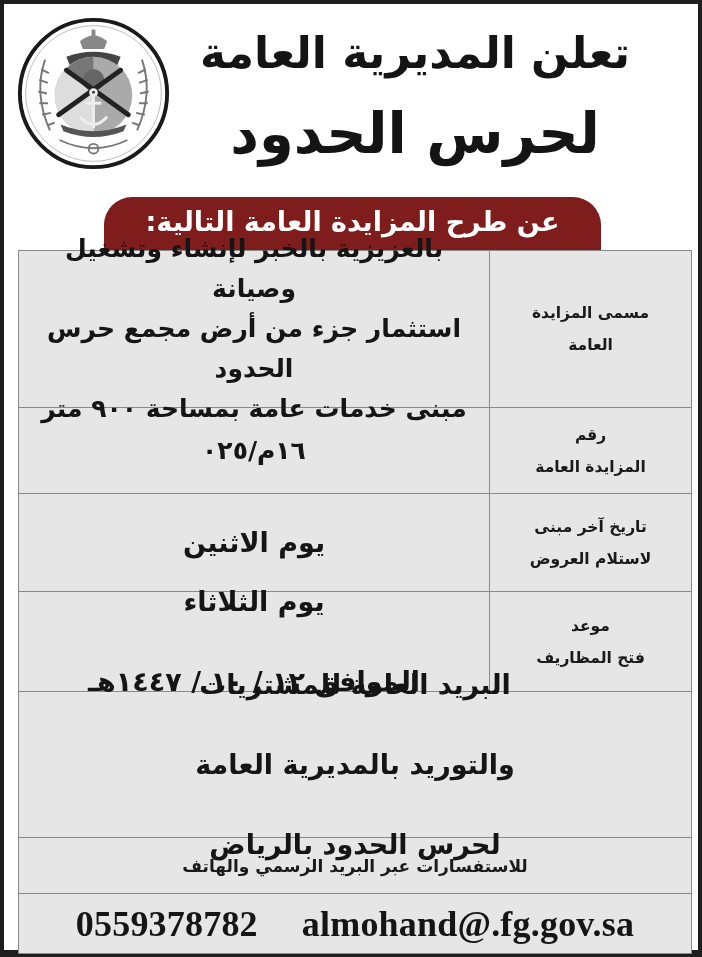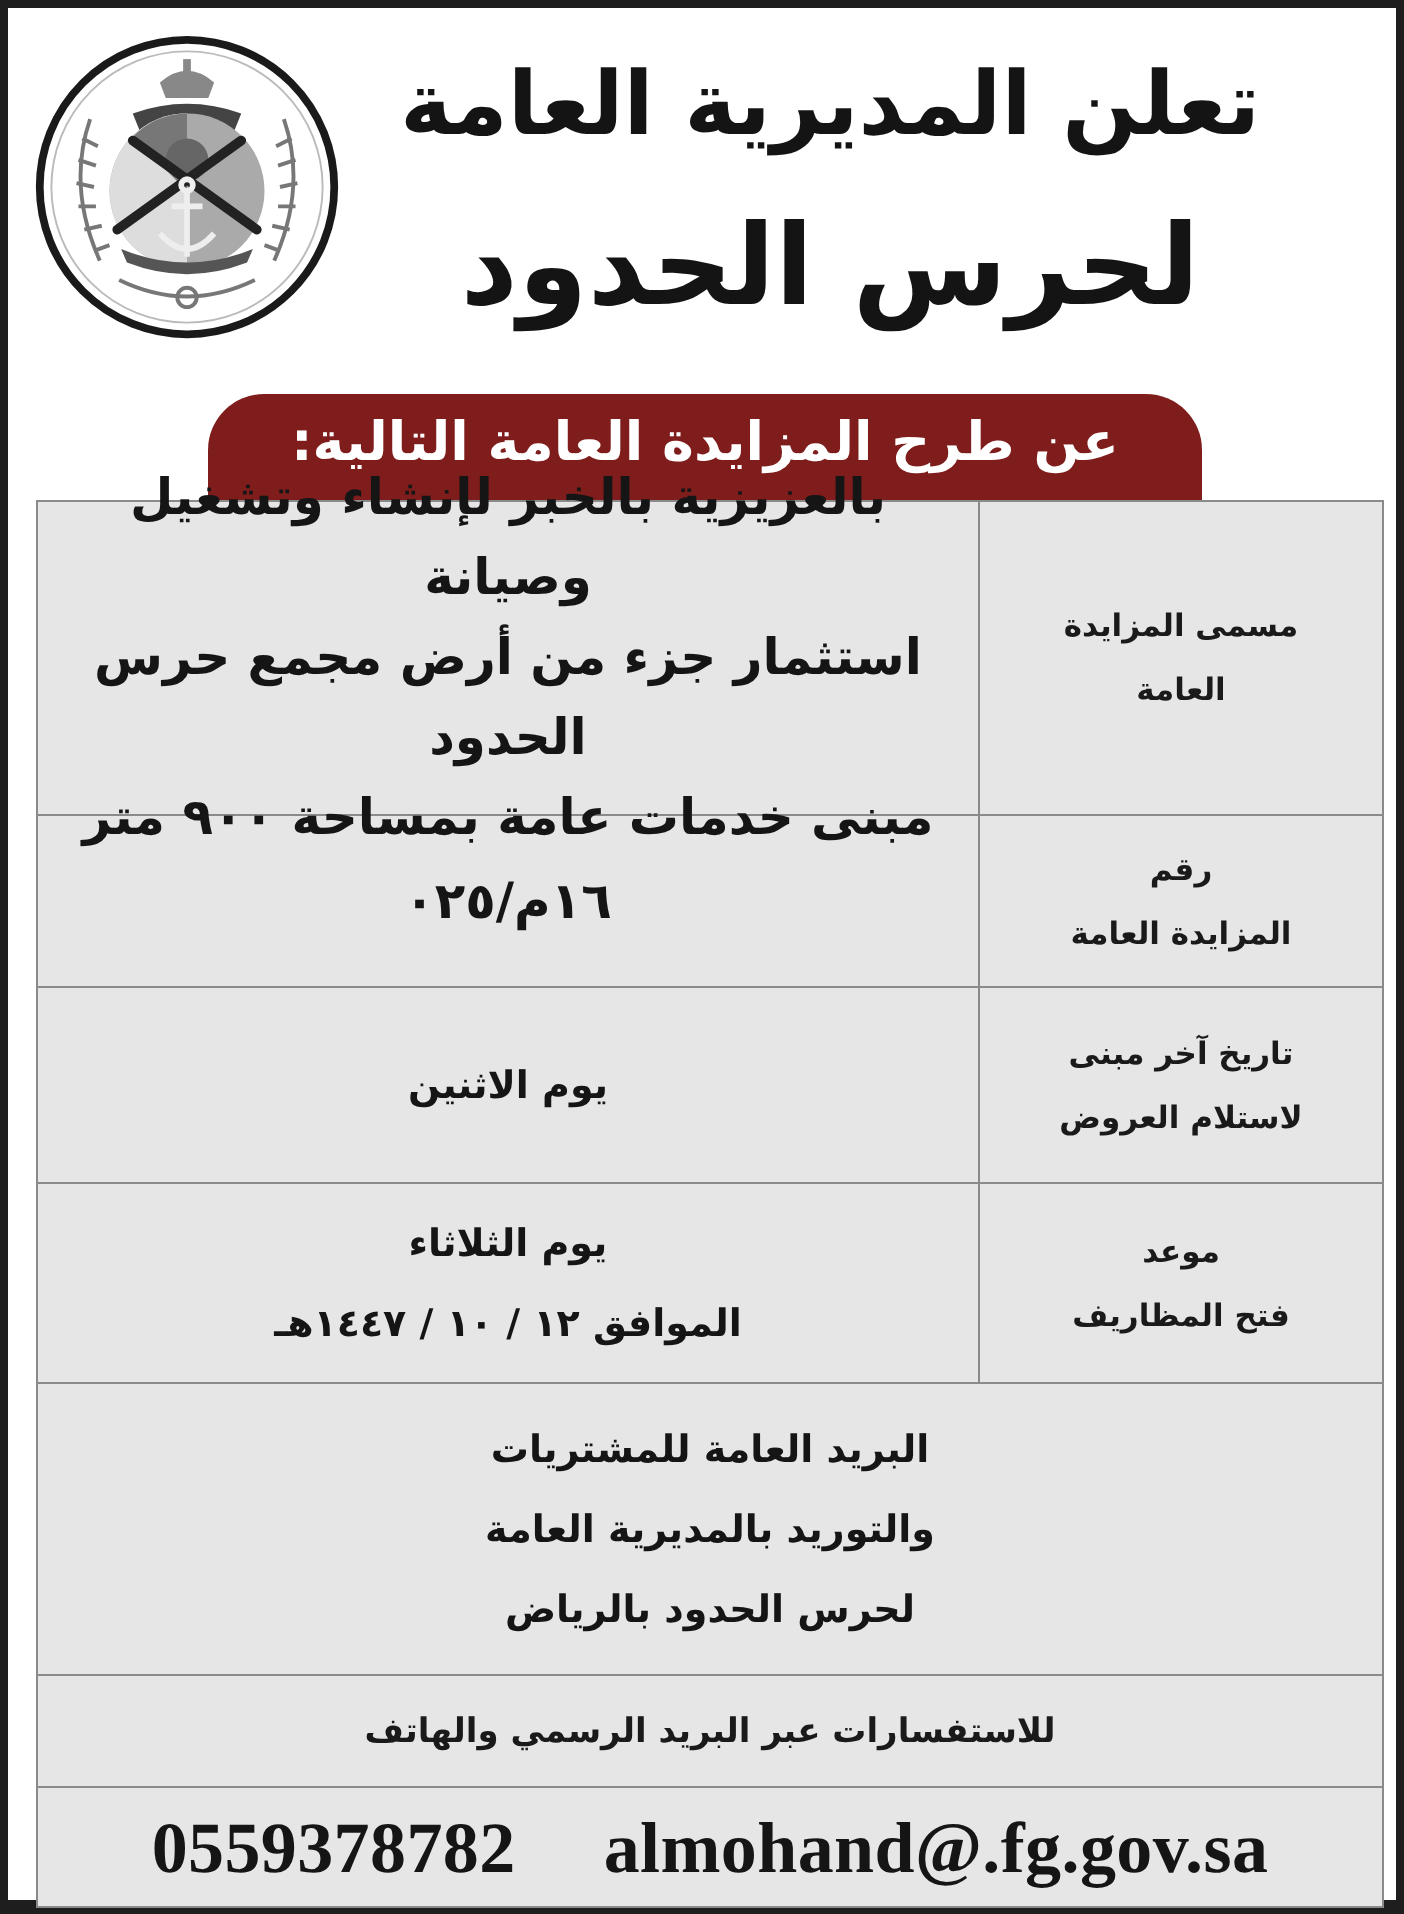--- a/index.html
+++ b/index.html
@@ -9,21 +9,21 @@
   .title { position: absolute; right: 48px; width: 470px; text-align: center; direction: rtl; font-family: "DejaVu Sans", sans-serif; font-weight: 900; color: #141414; letter-spacing: -1px; }
   .title.l1 { top: 18px; font-size: 44px; line-height: 62px; }
   .title.l2 { top: 96px; font-size: 56px; line-height: 68px; }
   .banner { position: absolute; left: 100px; top: 193px; width: 497px; height: 54px; background: #7f1d1d; border-radius: 28px 28px 0 0; color: #fff; text-align: center; direction: rtl; font-weight: 900; font-size: 27px; line-height: 50px; }
   .table { position: absolute; left: 14px; top: 246px; width: 674px; border: 1px solid #8a8a8a; box-sizing: border-box; background: #e6e6e7; }
   .row { display: flex; flex-direction: row-reverse; border-top: 1px solid #8a8a8a; box-sizing: border-box; }
   .row:first-child { border-top: none; }
   .cell-label { width: 201px; border-left: 1px solid #8a8a8a; display: flex; flex-direction: column; align-items: center; justify-content: center; direction: rtl; font-weight: bold; font-size: 15.5px; line-height: 32px; color: #1a1a1a; text-align: center; }
   .cell-value { flex: 1; display: flex; flex-direction: column; align-items: center; justify-content: center; direction: rtl; font-weight: 900; color: #151515; text-align: center; }
   .v-big { font-size: 25px; line-height: 40px; letter-spacing: -0.5px; }
-  .v-med { font-size: 19px; line-height: 40px; }
+  .v-med { font-size: 27px; line-height: 40px; gap: 40px; }
   .full { flex: 1; display: flex; align-items: center; justify-content: center; direction: rtl; }
   .inquiry { font-weight: bold; font-size: 17px; color: #1a1a1a; }
   .contact { direction: ltr; font-family: "Liberation Serif", serif; font-weight: bold; font-size: 36px; color: #151515; gap: 44px; }
   .contact span { letter-spacing: 0.2px; }
 </style>
 </head>
 <body>
 
 <div class="frame">
 

